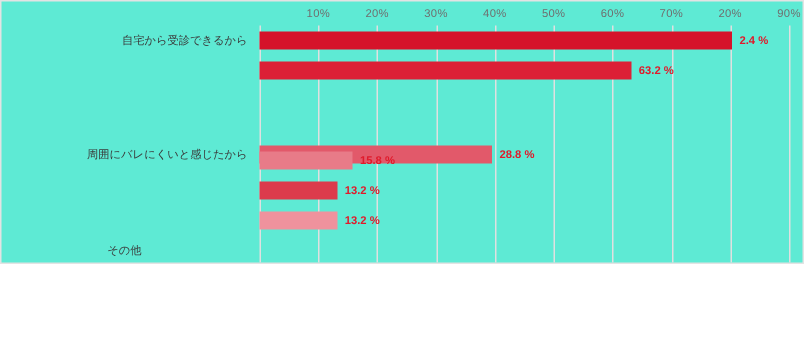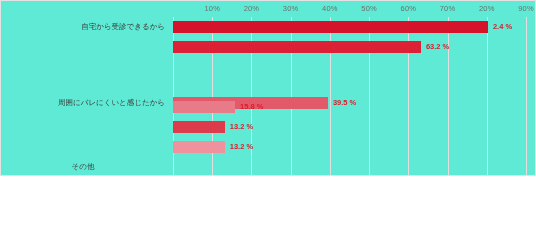--- a/index.html
+++ b/index.html
@@ -136,21 +136,21 @@
         <div class="bar" style="width: 314.954px; background: rgb(213, 19, 42);"></div>
         <div class="bar-value" style="left: 491.954px; color: rgb(224, 26, 43);">2.4 %</div>
       </div>
       <div class="row" style="top: 20px;">
         <div class="bar" style="width: 247.884px; background: rgb(220, 32, 54);"></div>
         <div class="bar-value" style="left: 424.884px; color: rgb(224, 26, 43);">63.2 %</div>
       </div>
       <div class="row" style="top: 40px; margin-top: 36px;">
         <div class="row-label" style="color: rgb(58, 58, 58);">周囲にバレにくいと感じたから</div>
         <div class="bar" style="width: 154.928px; background: rgb(226, 89, 106);"></div>
-        <div class="bar-value" style="left: 331.928px; color: rgb(224, 26, 43);">39.5 %</div>
+        <div class="bar-value" style="left: 331.928px; color: rgb(224, 26, 43);">28.8 %</div>
       </div>
       <div class="row" style="top: 80px;">
         <div class="bar" style="width: 61.9711px; background: rgb(232, 123, 136);"></div>
         <div class="bar-value" style="left: 238.971px; color: rgb(224, 26, 43);">15.8 %</div>
       </div>
       <div class="row" style="top: 100px;">
         <div class="bar" style="width: 51.7733px; background: rgb(220, 59, 76);"></div>
         <div class="bar-value" style="left: 228.773px; color: rgb(224, 26, 43);">13.2 %</div>
       </div>
       <div class="row" style="top: 120px;">

